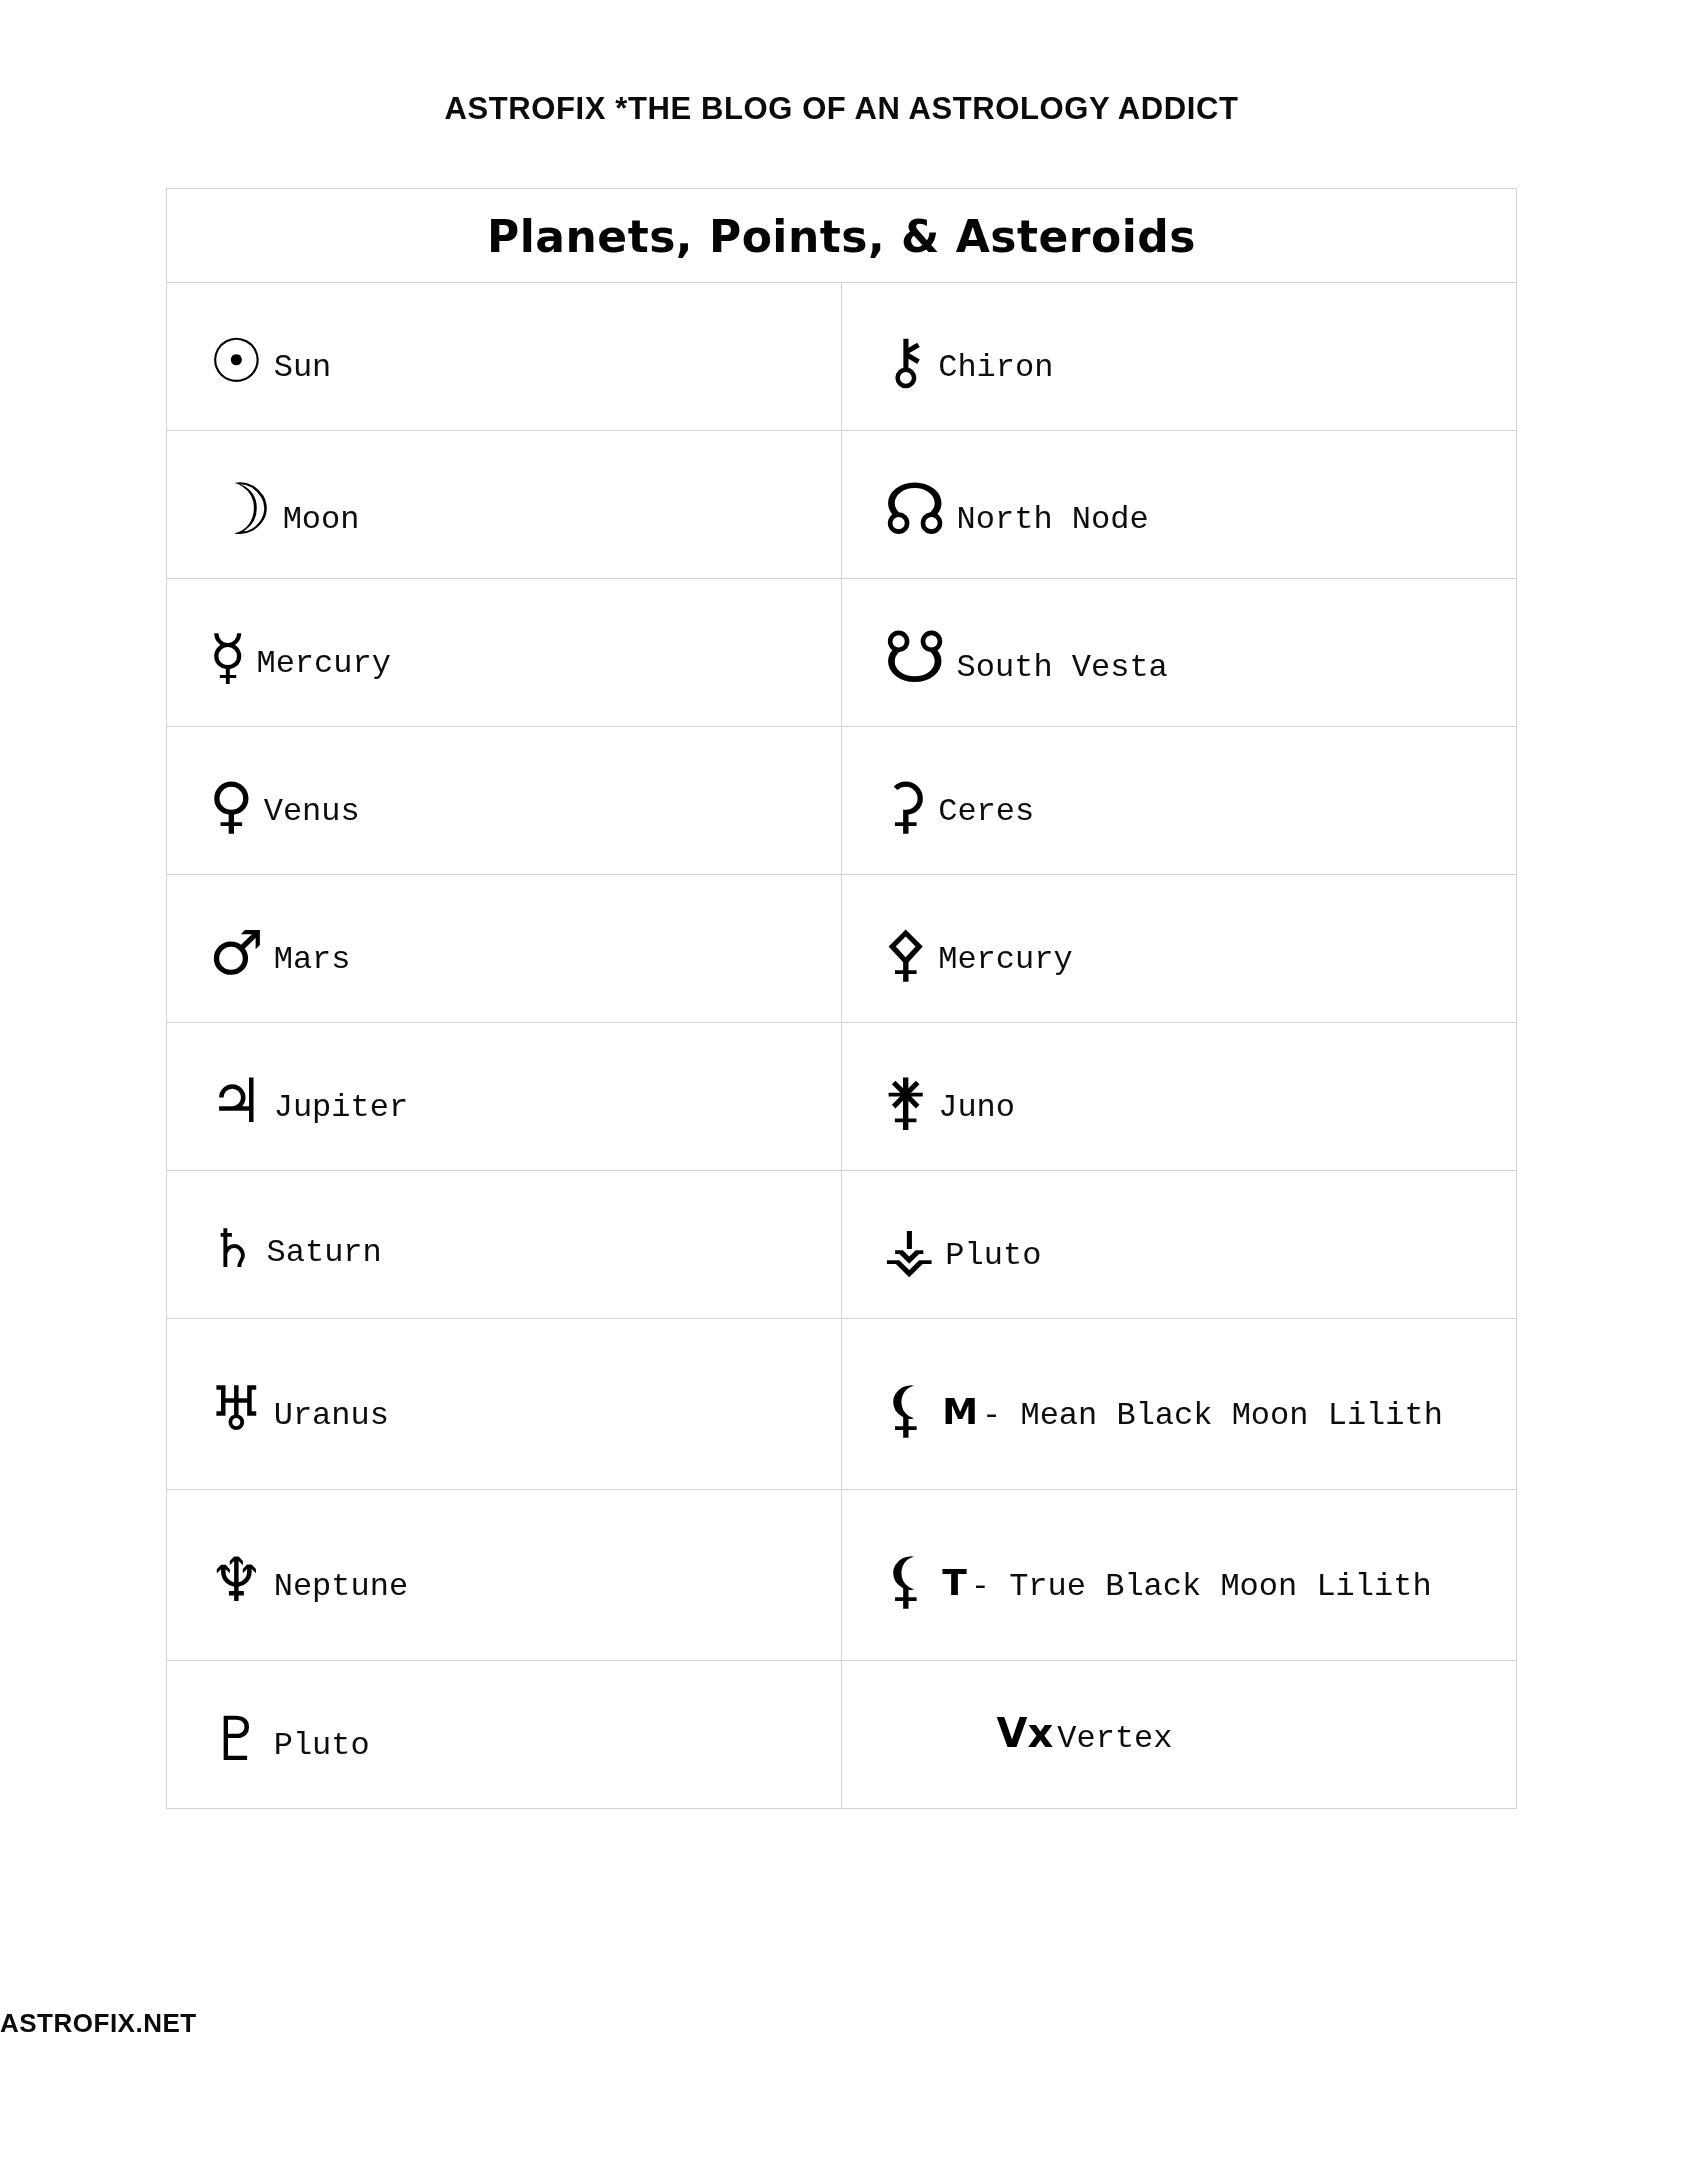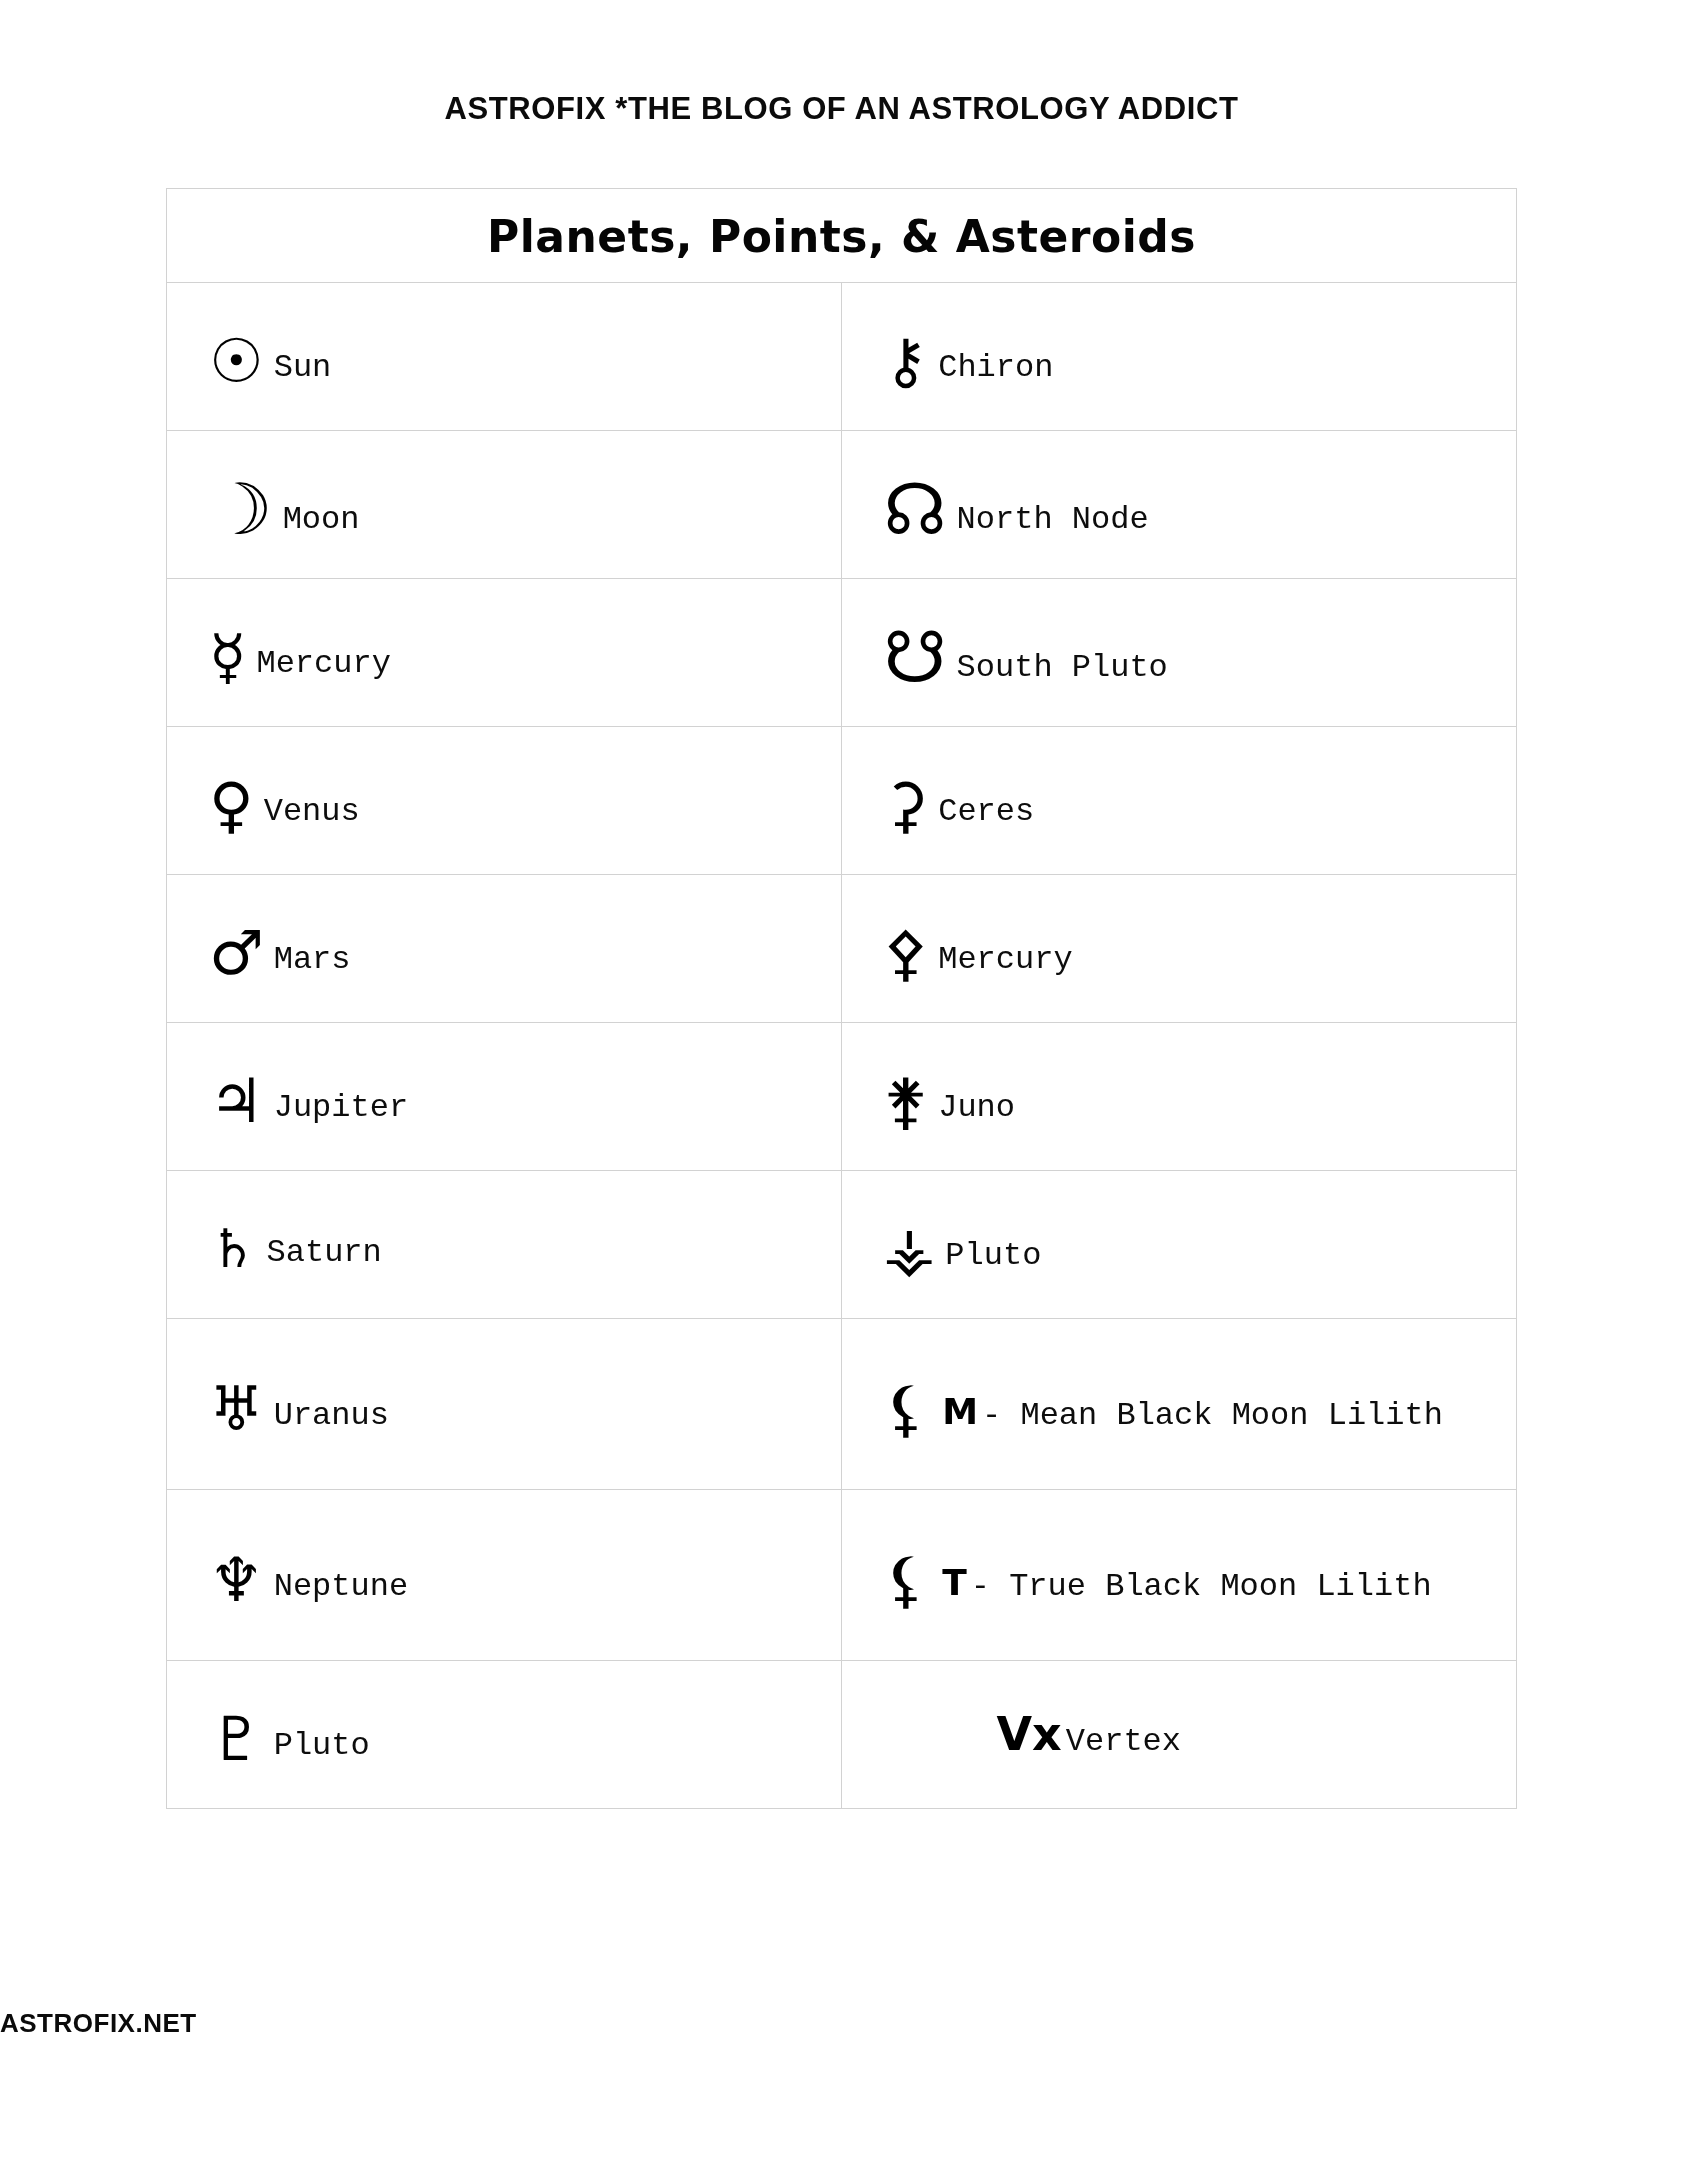--- a/index.html
+++ b/index.html
@@ -165,21 +165,21 @@
     <div class="row">
       <div class="cell left">
         <div class="inner">
           <span class="glyph">☿</span>
           <span class="label">Mercury</span>
         </div>
       </div>
       <div class="cell">
         <div class="inner">
           <span class="glyph big">☋</span>
-          <span class="label">South Pluto</span>
+          <span class="label">South Vesta</span>
         </div>
       </div>
     </div>
 
     <div class="row">
       <div class="cell left">
         <div class="inner">
           <span class="glyph">♀</span>
           <span class="label">Venus</span>
         </div>
@@ -271,21 +271,21 @@
 
     <div class="row">
       <div class="cell left">
         <div class="inner">
           <span class="glyph">♇</span>
           <span class="label">Pluto</span>
         </div>
       </div>
       <div class="cell">
         <div class="inner" style="padding-left:109px;">
-          <span class="code" style="font-size:46px;text-align:right;">Vx</span>
+          <span class="code" style="font-size:40px;text-align:right;">Vx</span>
           <span class="label">Vertex</span>
         </div>
       </div>
     </div>
 
   </div>
 
   <div class="footer">ASTROFIX.NET</div>
 
 </div>

